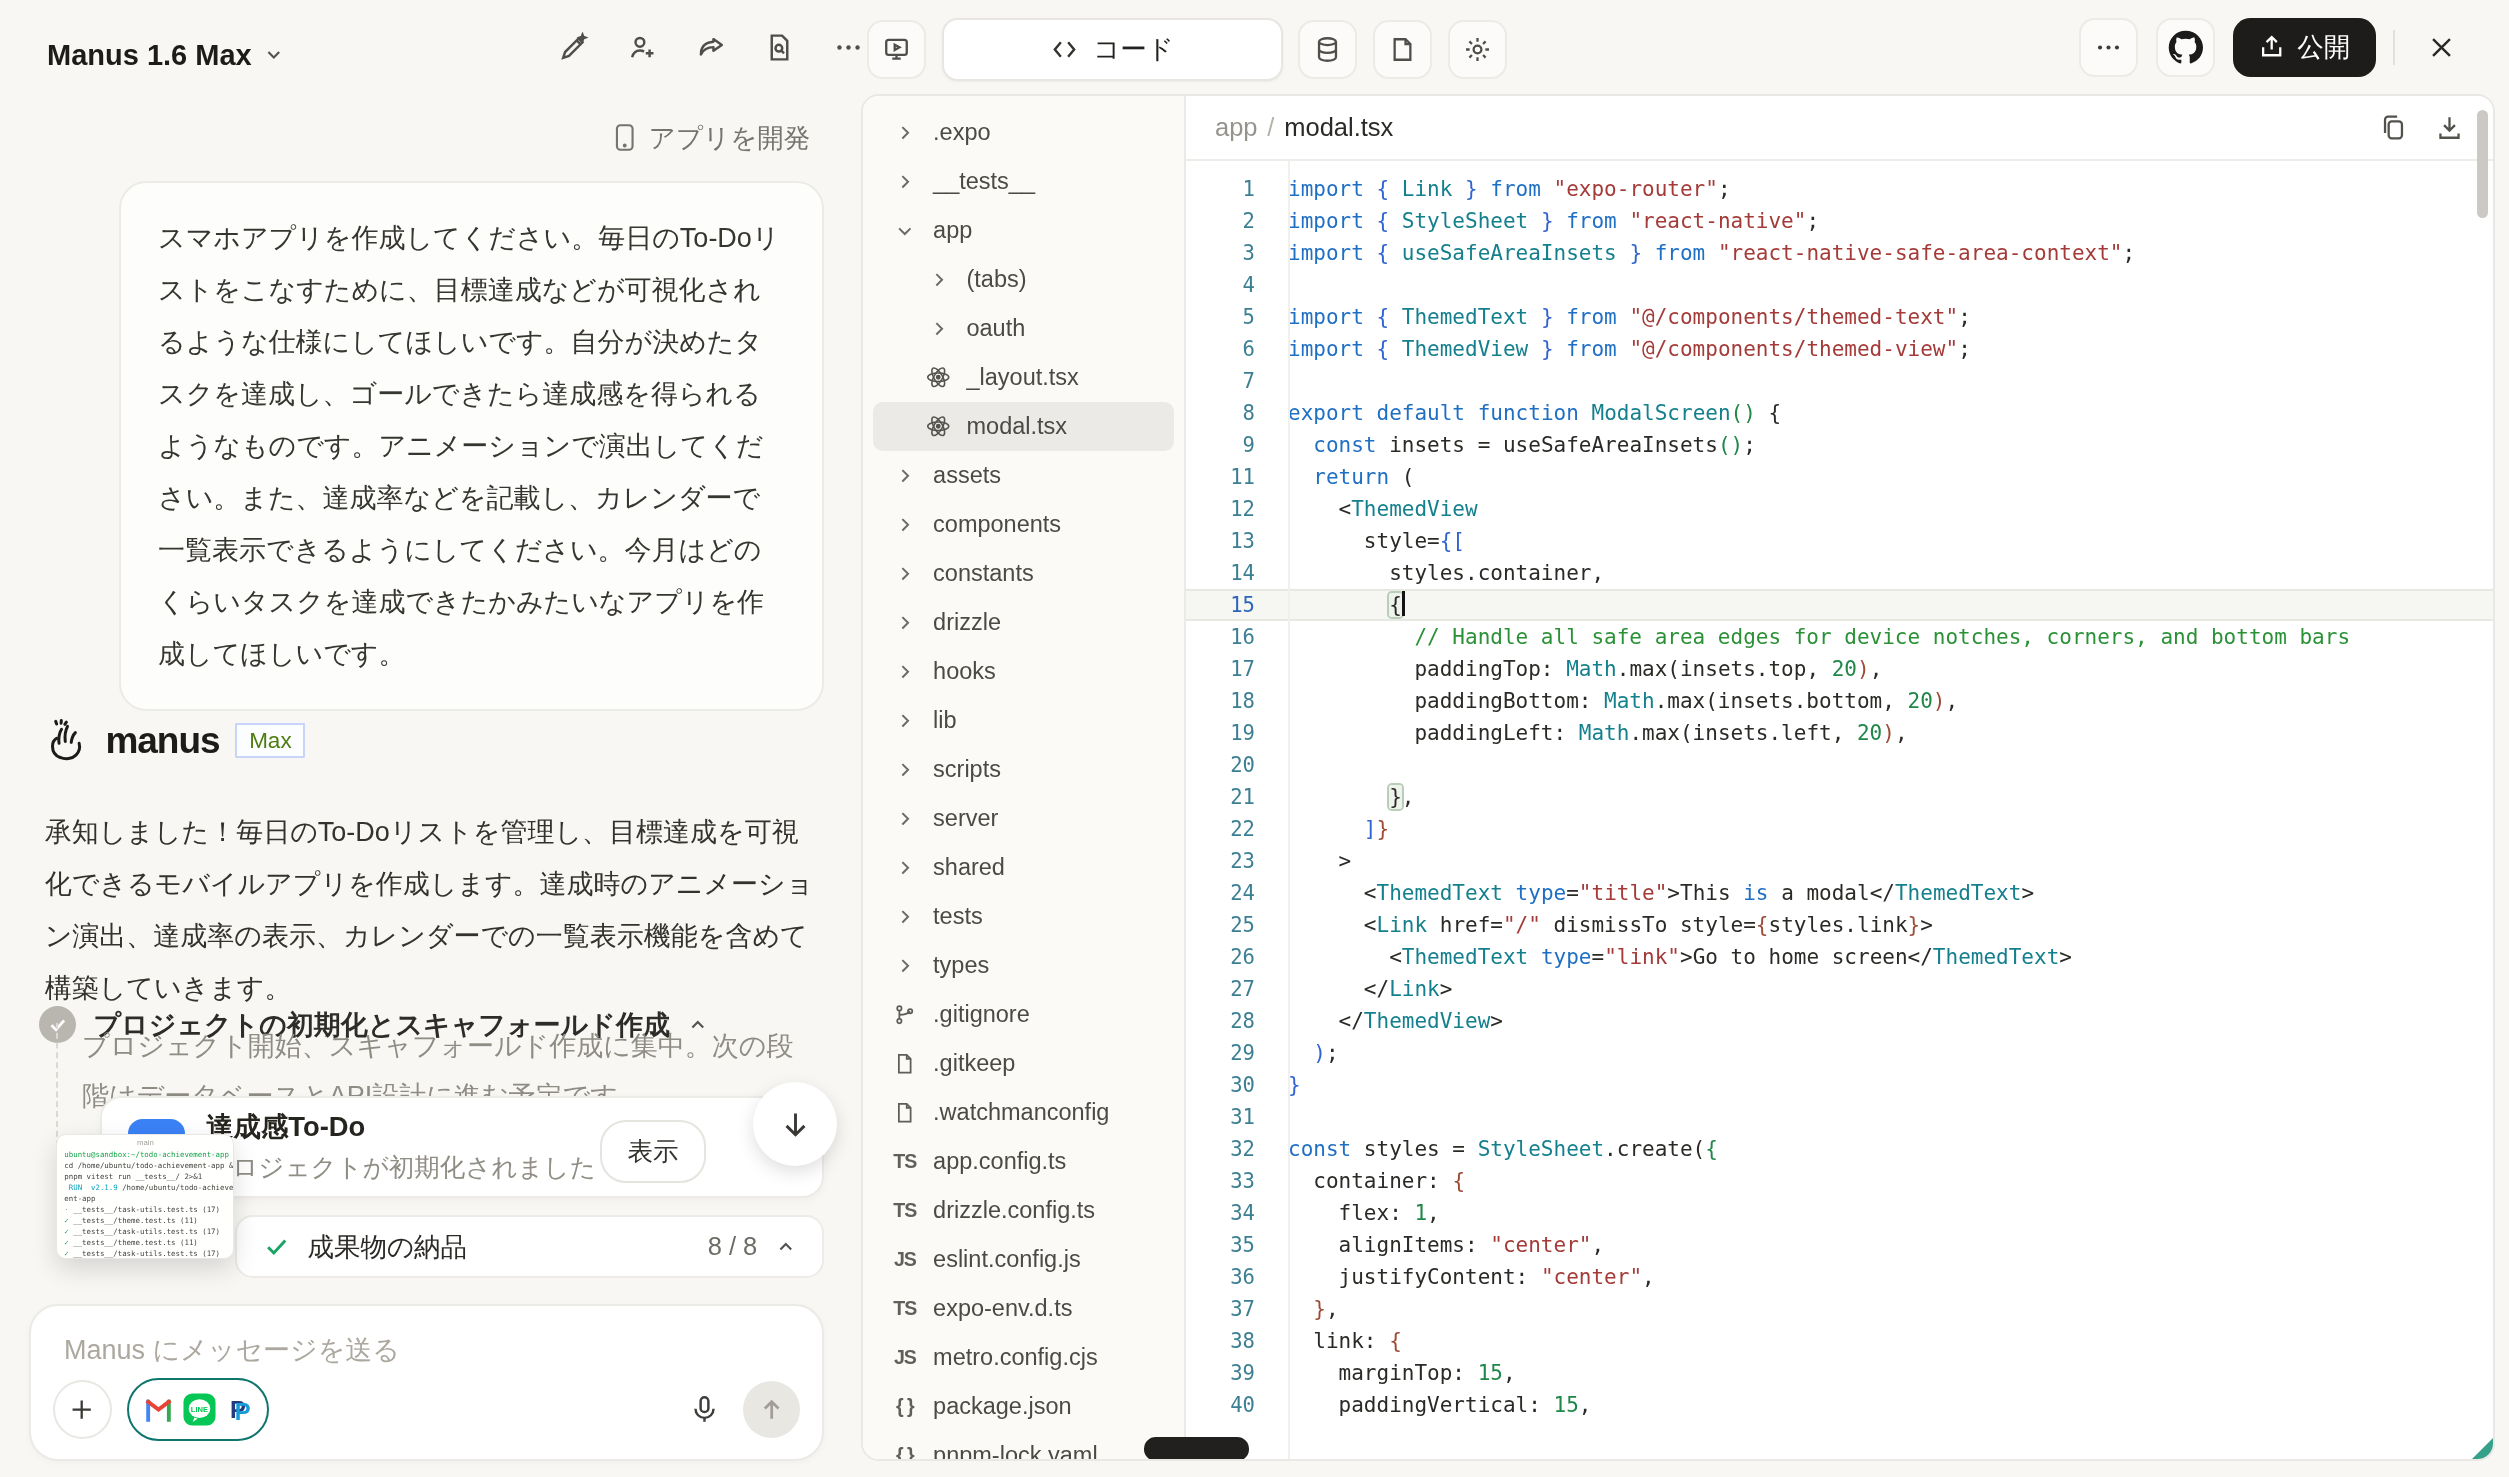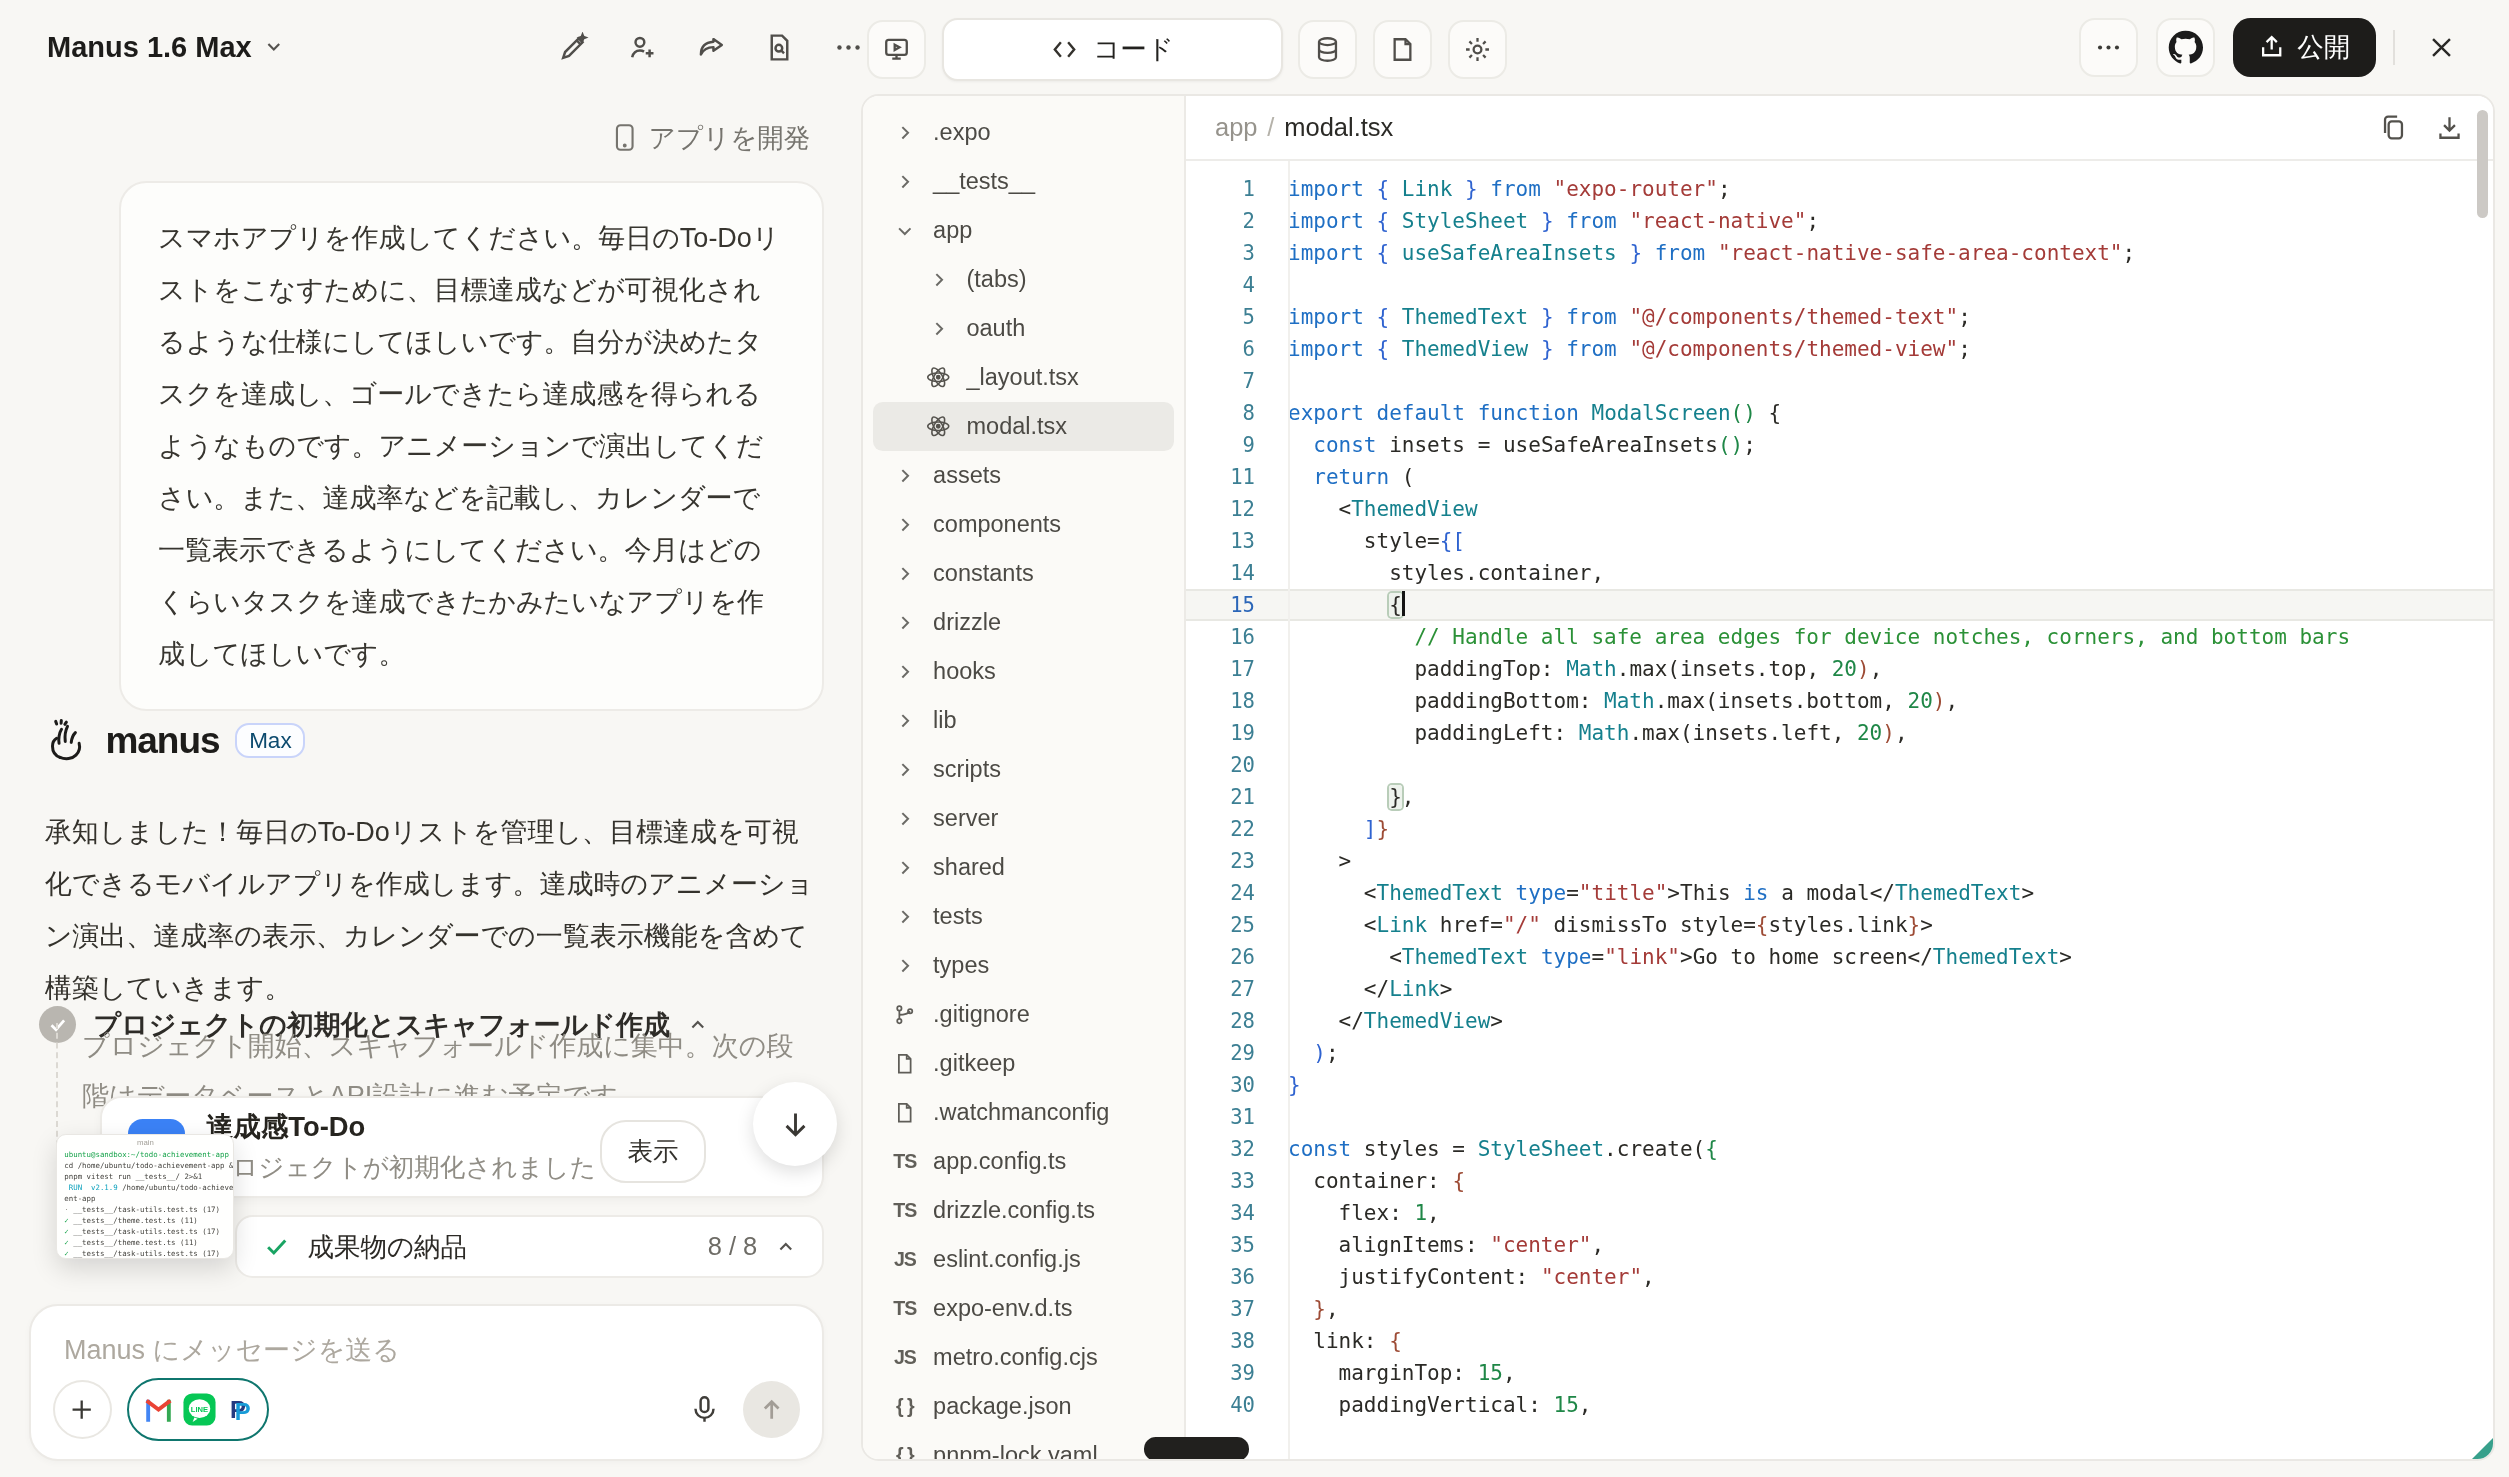--- a/index.html
+++ b/index.html
@@ -1,37 +1,37 @@
 <!DOCTYPE html>
 <html><head>
 <meta charset="utf-8">
 <style>
   html,body{margin:0;padding:0;width:2509px;height:1477px;background:#f8f7f4;
     font-family:"Liberation Sans",sans-serif;overflow:hidden;position:relative}
   svg{display:block}
   
-  .hdr-title{position:absolute;left:47px;top:0;height:94px;display:flex;align-items:center;gap:11.8px}
+  .hdr-title{position:absolute;left:47px;top:8px;height:94px;display:flex;align-items:center;gap:11.8px}
   .hdr-title .t{font-size:29px;font-weight:700;color:#1d1c1a}
   .hl-icons{position:absolute;left:545px;top:18.6px;display:flex;gap:11.8px}
   .hbtn{width:57px;height:57px;border-radius:11.8px;display:flex;align-items:center;justify-content:center;cursor:pointer}
   .hc{position:absolute;left:867px;top:17.6px;display:flex;gap:15.7px;align-items:center}
   .sqbtn{width:55px;height:55px;border:2px solid #ecebe6;border-radius:15.7px;background:#fcfbf9;display:flex;align-items:center;justify-content:center}
   .codebtn{width:337px;height:59px;background:#fff;border:2px solid #e8e6e1;border-radius:15.7px;display:flex;align-items:center;justify-content:center;gap:13.7px;box-shadow:0 1px 2.9px rgba(0,0,0,.05)}
   .codebtn .lbl{font-size:26.5px;color:#23221f}
   .hr{position:absolute;right:39px;top:17.6px;display:flex;gap:17.6px;align-items:center}
   .pubbtn{height:59px;border-radius:17.6px;background:#1d1c1a;color:#fff;display:flex;align-items:center;gap:11.8px;padding:0 25.5px;font-size:26.5px}
   .vdiv{width:2px;height:35px;background:#e2e0dc}
   
   #chat{position:absolute;left:29px;top:94px;width:795px;height:1383px}
   .devlabel{position:absolute;top:25.5px;right:13.7px;display:flex;align-items:center;gap:11.8px;color:#76746e;font-size:26.5px}
   .bubble{position:absolute;top:87px;left:90px;right:0;background:#fdfdfb;border:2px solid #edebe7;border-radius:27.4px;
     padding:29px 37px;font-size:27px;line-height:52px;color:#37352f}
   .mrow{position:absolute;top:624px;left:15.7px;display:flex;align-items:center;gap:15.7px}
   .brand{font-size:37px;font-weight:700;color:#1d1c1a;letter-spacing:-1px}
-  .maxbadge{font-size:22.5px;color:#0c4a6e;border:2px solid #c9d4fa;border-radius:14px;padding:2.9px 11.8px;background:#fcfdff}
+  .maxbadge{font-size:22.5px;color:#4d7c0f;border:2px solid #c9d4fa;border-radius:1px;padding:2.9px 11.8px;background:#fcfdff}
   .resp{position:absolute;top:712px;left:15.7px;right:3.9px;font-size:27px;line-height:52px;color:#34322c}
   .taskrow{position:absolute;top:912px;left:9.8px;display:flex;align-items:center;gap:17.6px}
   .tcheck{width:37px;height:37px;border-radius:50%;background:#b9b6b0;display:flex;align-items:center;justify-content:center;flex-shrink:0}
   .tasktitle{font-size:27px;font-weight:700;color:#2e2c28}
   .tasksub{position:absolute;top:927px;left:53px;right:9.8px;font-size:27px;line-height:50px;color:#8f8c84}
   .tline{position:absolute;left:27.4px;top:929px;height:192px;border-left:2.9px dashed #dcd9d3}
   .appcard{position:absolute;top:1002px;left:71px;width:724px;height:102px;background:#fff;border:2px solid #edebe7;border-radius:21.6px;
     display:flex;align-items:center;padding:0 25.5px;box-sizing:border-box;z-index:1;box-shadow:0 2.9px 9.8px rgba(0,0,0,.04)}
   .appicon{width:57px;height:57px;border-radius:14.7px;background:#3b82f6;flex-shrink:0}
   .appmeta{margin-left:21.6px;display:flex;flex-direction:column;gap:5.9px}

